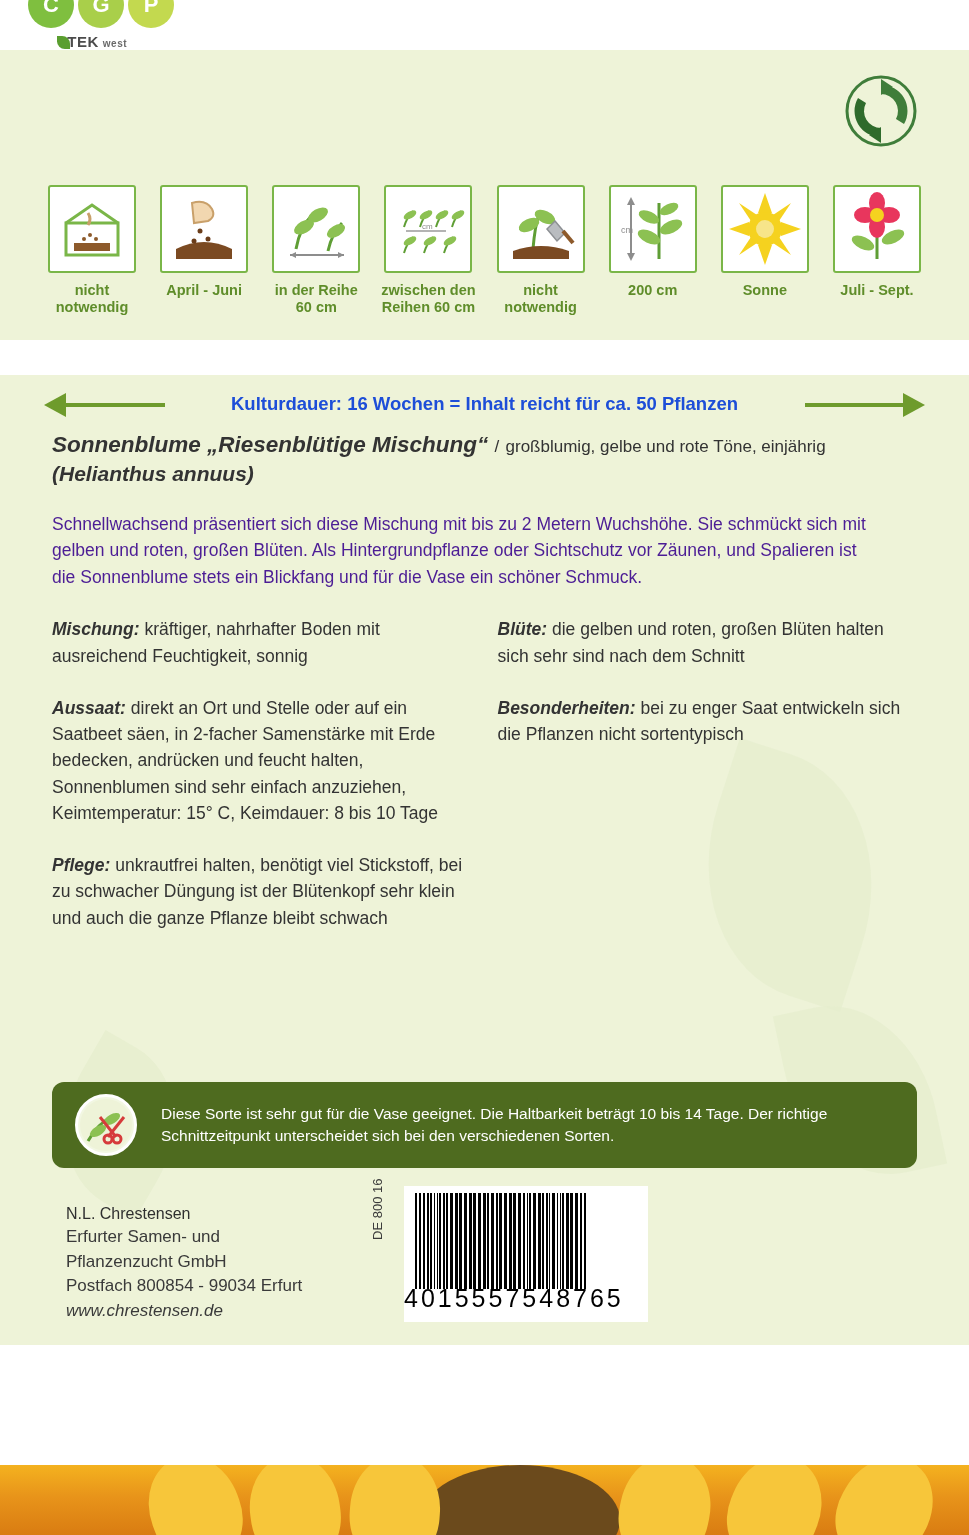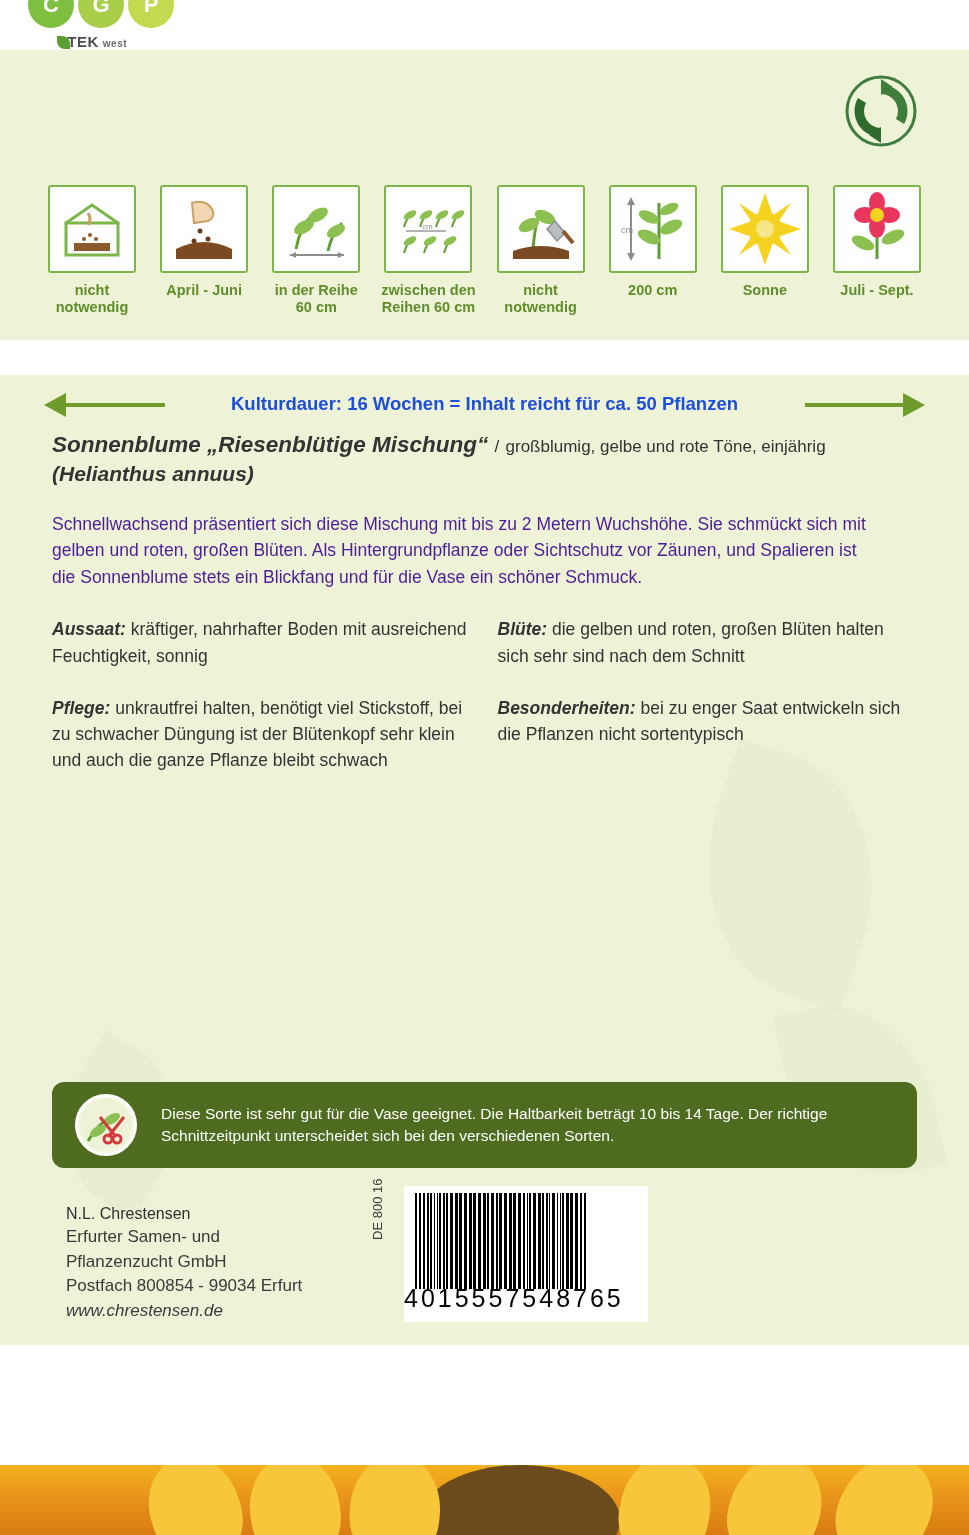--- a/index.html
+++ b/index.html
@@ -514,22 +514,26 @@
       <span class="sub">/</span>
       <span class="sub">großblumig, gelbe und rote Töne, einjährig</span><br>
       <span class="latin">(Helianthus annuus)</span>
     </div>
 
     <div class="intro">Schnellwachsend präsentiert sich diese Mischung mit bis zu 2 Metern Wuchshöhe. Sie schmückt sich mit gelben und roten, großen Blüten. Als Hintergrundpflanze oder Sichtschutz vor Zäunen, und Spalieren ist die Sonnenblume stets ein Blickfang und für die Vase ein schöner Schmuck.</div>
 
     <div class="cols">
       <div class="col-left">
         <div class="sec">
+          <b>Mischung:</b>
+          <span>kräftiger, nahrhafter Boden mit ausreichend Feuchtigkeit, sonnig</span>
+        </div>
+        <div class="sec">
           <b>Aussaat:</b>
-          <span>kräftiger, nahrhafter Boden mit ausreichend Feuchtigkeit, sonnig</span>
+          <span>direkt an Ort und Stelle oder auf ein Saatbeet säen, in 2-facher Samenstärke mit Erde bedecken, andrücken und feucht halten, Sonnenblumen sind sehr einfach anzuziehen, Keimtemperatur: 15° C, Keimdauer: 8 bis 10 Tage</span>
         </div>
         <div class="sec">
           <b>Pflege:</b>
           <span>unkrautfrei halten, benötigt viel Stickstoff, bei zu schwacher Düngung ist der Blütenkopf sehr klein und auch die ganze Pflanze bleibt schwach</span>
         </div>
       </div>
       <div class="col-right">
         <div class="sec">
           <b>Blüte:</b>
           <span>die gelben und roten, großen Blüten halten sich sehr sind nach dem Schnitt</span>

